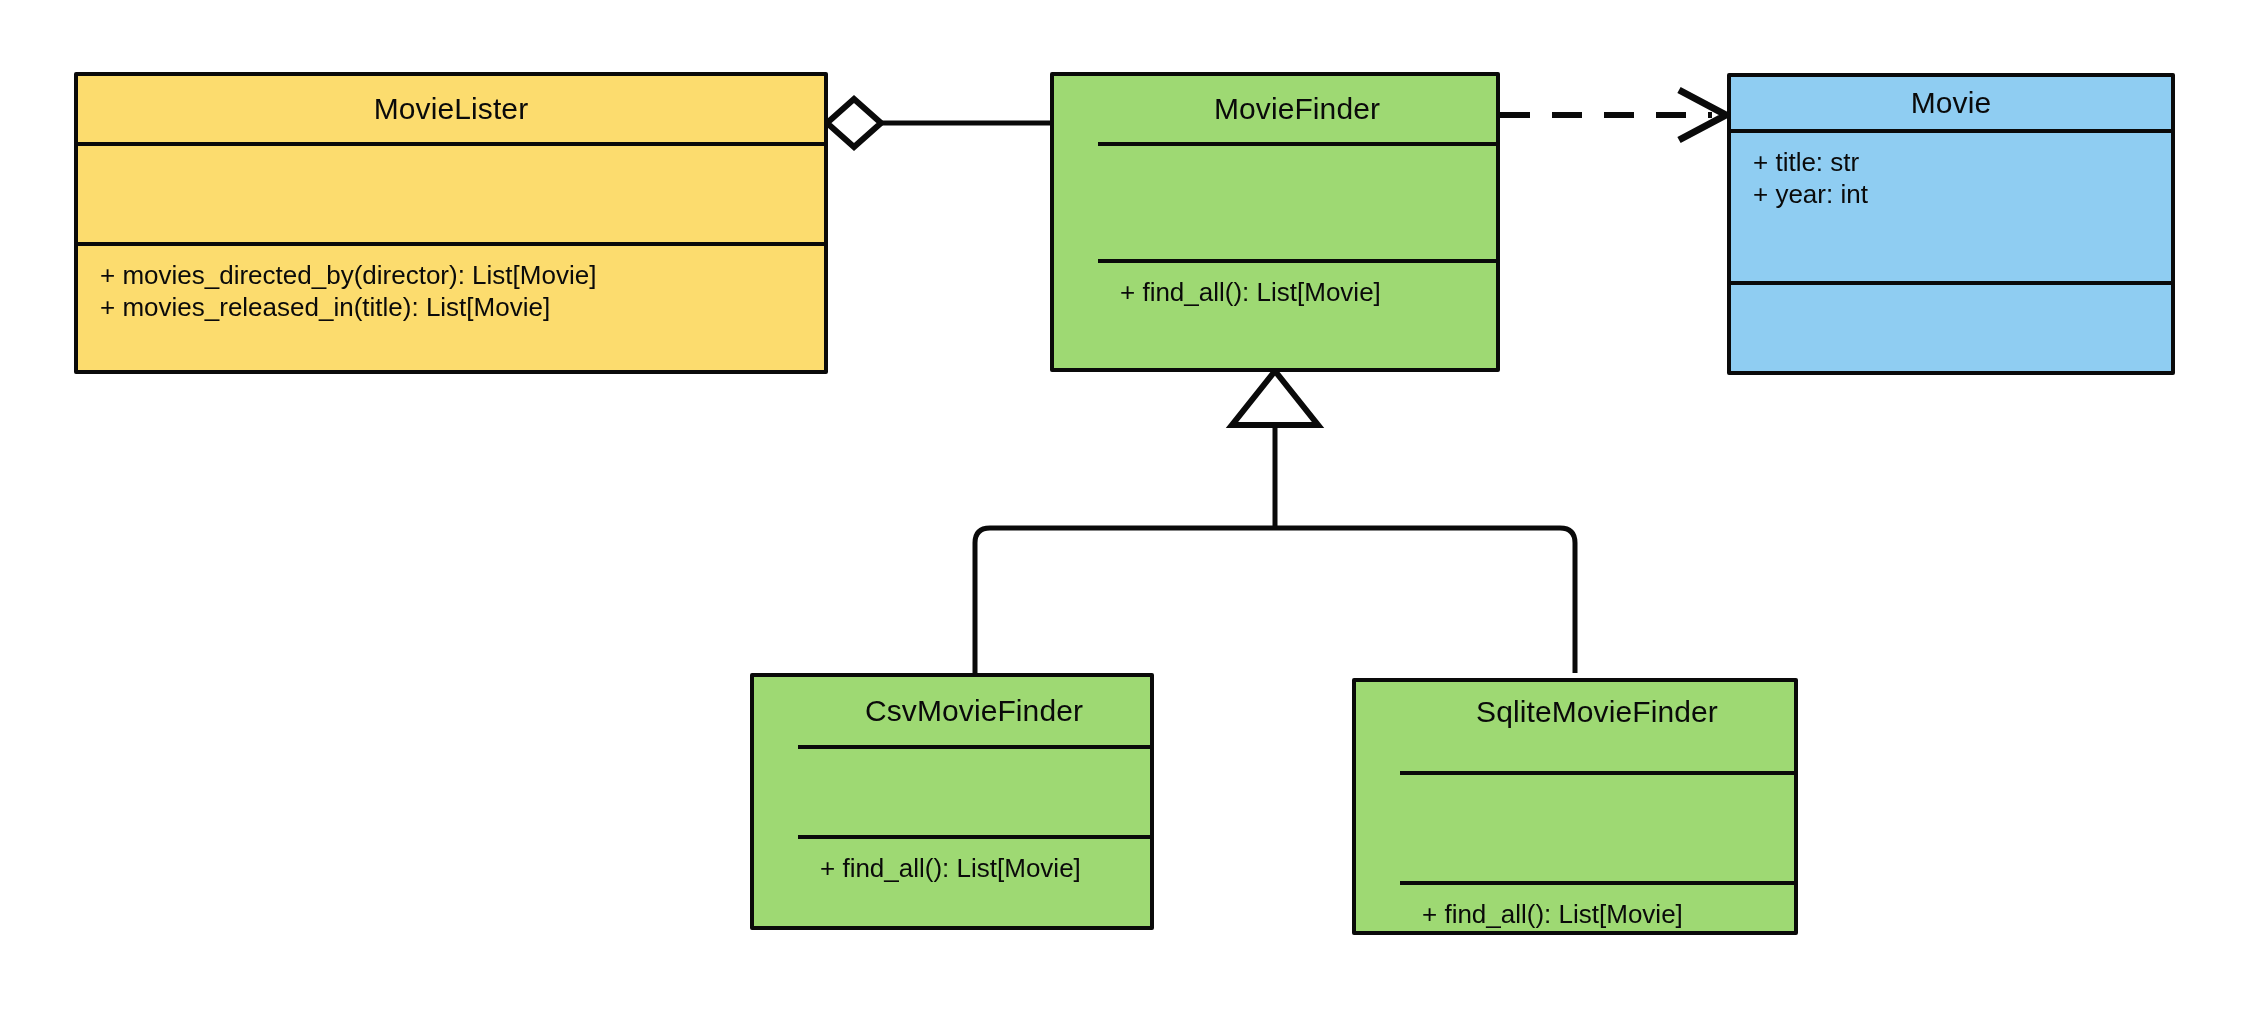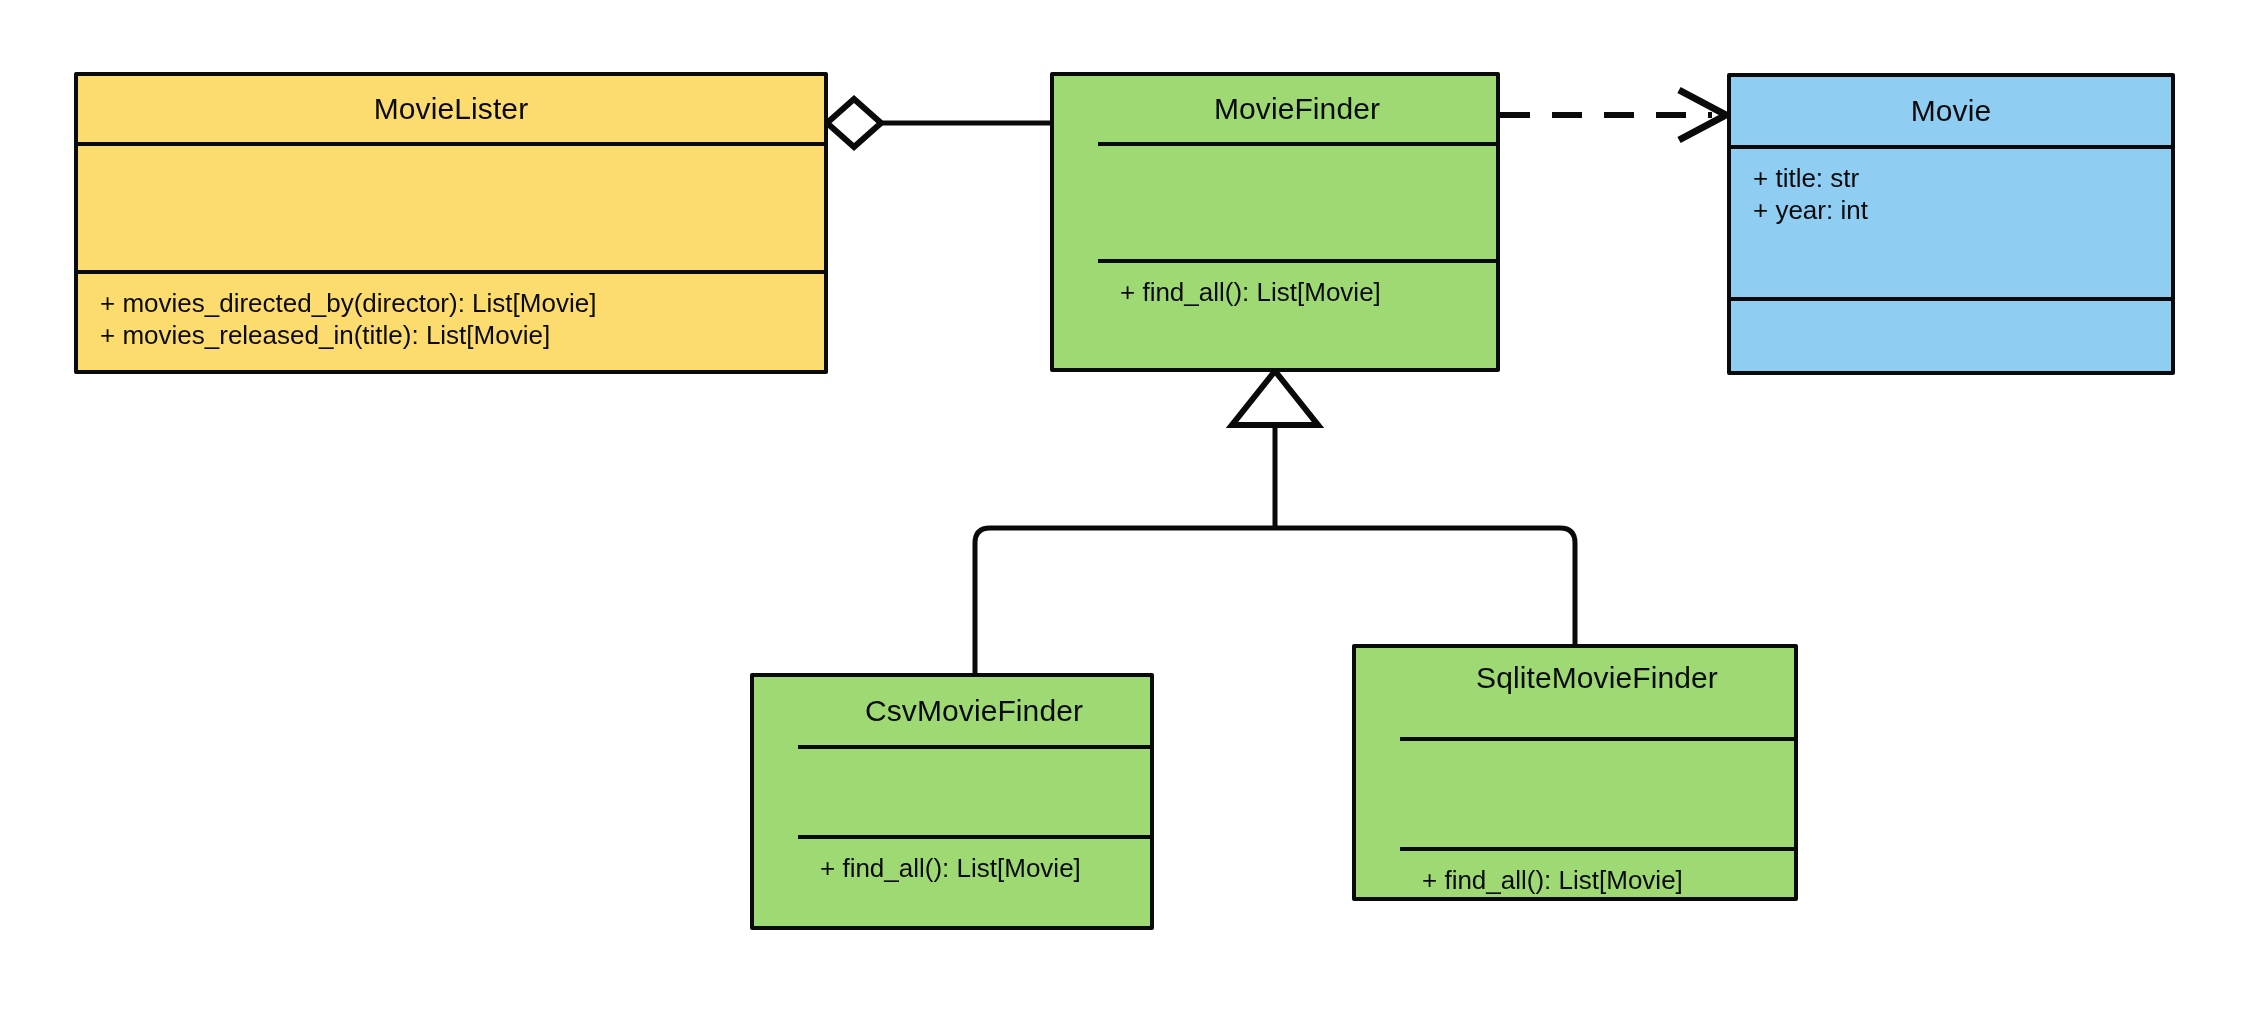--- a/index.html
+++ b/index.html
@@ -90,52 +90,52 @@
 
       <path d="M 975 673 L 975 543 Q 975 528 990 528 L 1560 528 Q 1575 528 1575 543 L 1575 673" fill="none" stroke="#0a0a0a" stroke-width="5" stroke-linecap="butt"></path>
 
       <polygon points="1275,371 1318,425 1232,425" fill="#ffffff" stroke="#0a0a0a" stroke-width="6" stroke-linejoin="miter"></polygon>
     </g>
   </svg>
 
   <div class="uml-class fill-yellow" style="left:74px; top:72px; width:754px; height:302px;">
     <div class="uml-compartment class-title" style="height:66px;">MovieLister</div>
     <div class="uml-compartment compartment-divider member-list" style="height:100px;"></div>
-    <div class="uml-compartment compartment-divider member-list" style="flex:1 1 auto;margin-top:28px;">
+    <div class="uml-compartment compartment-divider member-list" style="flex:1 1 auto;">
       <span class="member-row">+ movies_directed_by(director): List[Movie]</span>
       <span class="member-row">+ movies_released_in(title): List[Movie]</span>
     </div>
   </div>
 
   <div class="uml-class fill-green" style="left:1050px; top:72px; width:450px; height:300px;">
     <div class="uml-compartment class-title" style="height:66px;">MovieFinder</div>
     <div class="uml-compartment compartment-divider member-list" style="height:117px;"></div>
     <div class="uml-compartment compartment-divider member-list" style="flex:1 1 auto;">
       <span class="member-row">+ find_all(): List[Movie]</span>
     </div>
   </div>
 
   <div class="uml-class fill-blue" style="left:1727px; top:73px; width:448px; height:302px;">
-    <div class="uml-compartment class-title" style="height:68px;">Movie</div>
+    <div class="uml-compartment class-title" style="height:52px;">Movie</div>
     <div class="uml-compartment compartment-divider member-list" style="height:152px;">
       <span class="member-row">+ title: str</span>
       <span class="member-row">+ year: int</span>
     </div>
     <div class="uml-compartment compartment-divider member-list" style="flex:1 1 auto;"></div>
   </div>
 
   <div class="uml-class fill-green" style="left:750px; top:673px; width:404px; height:257px;">
     <div class="uml-compartment class-title" style="height:68px;">CsvMovieFinder</div>
     <div class="uml-compartment compartment-divider member-list" style="height:90px;"></div>
     <div class="uml-compartment compartment-divider member-list" style="flex:1 1 auto;">
       <span class="member-row">+ find_all(): List[Movie]</span>
     </div>
   </div>
 
-  <div class="uml-class fill-green" style="left:1352px; top:644px; width:446px; height:257px;gap:28px;">
+  <div class="uml-class fill-green" style="left:1352px; top:678px; width:446px; height:257px;gap:28px;">
     <div class="uml-compartment class-title" style="height:68px;">SqliteMovieFinder</div>
     <div class="uml-compartment compartment-divider member-list" style="height:90px;"></div>
     <div class="uml-compartment compartment-divider member-list" style="flex:1 1 auto;">
       <span class="member-row">+ find_all(): List[Movie]</span>
     </div>
   </div>
 
 </div>
 
 </body></html>

